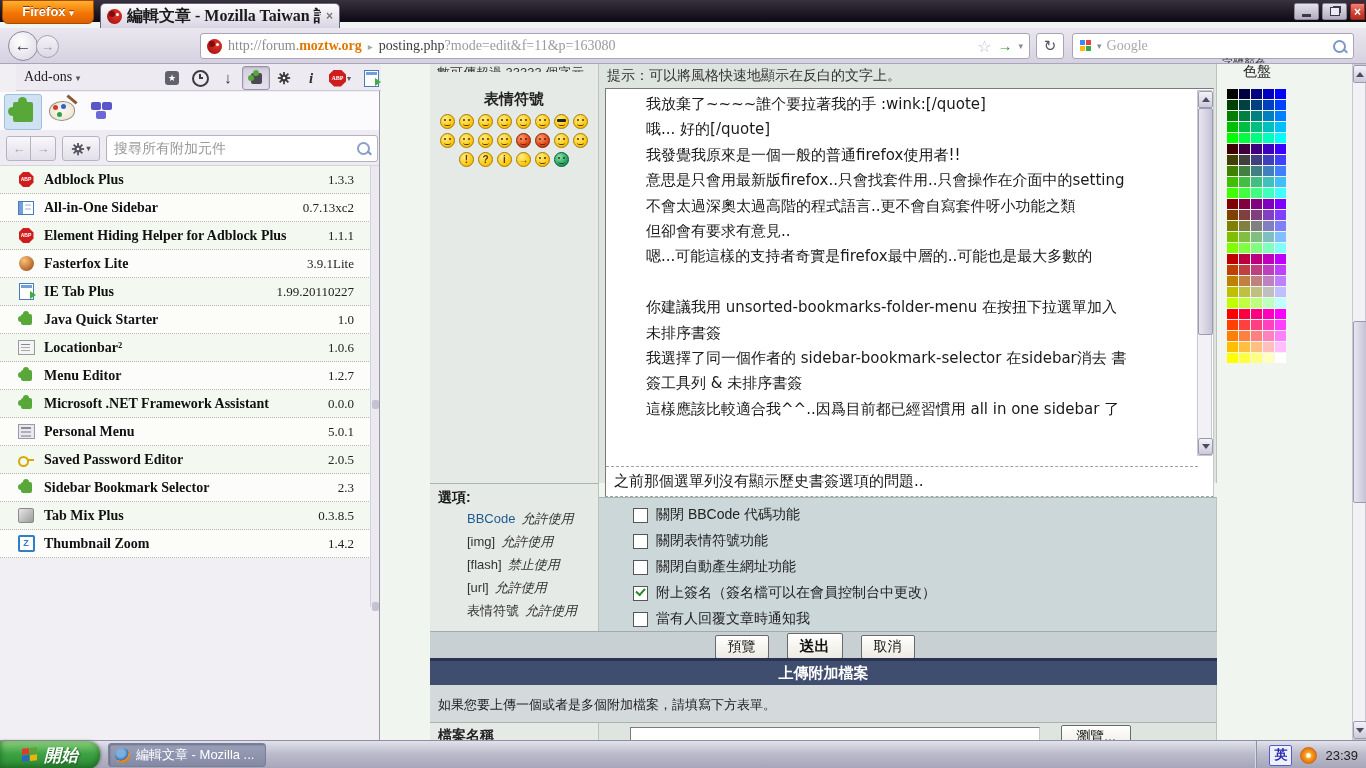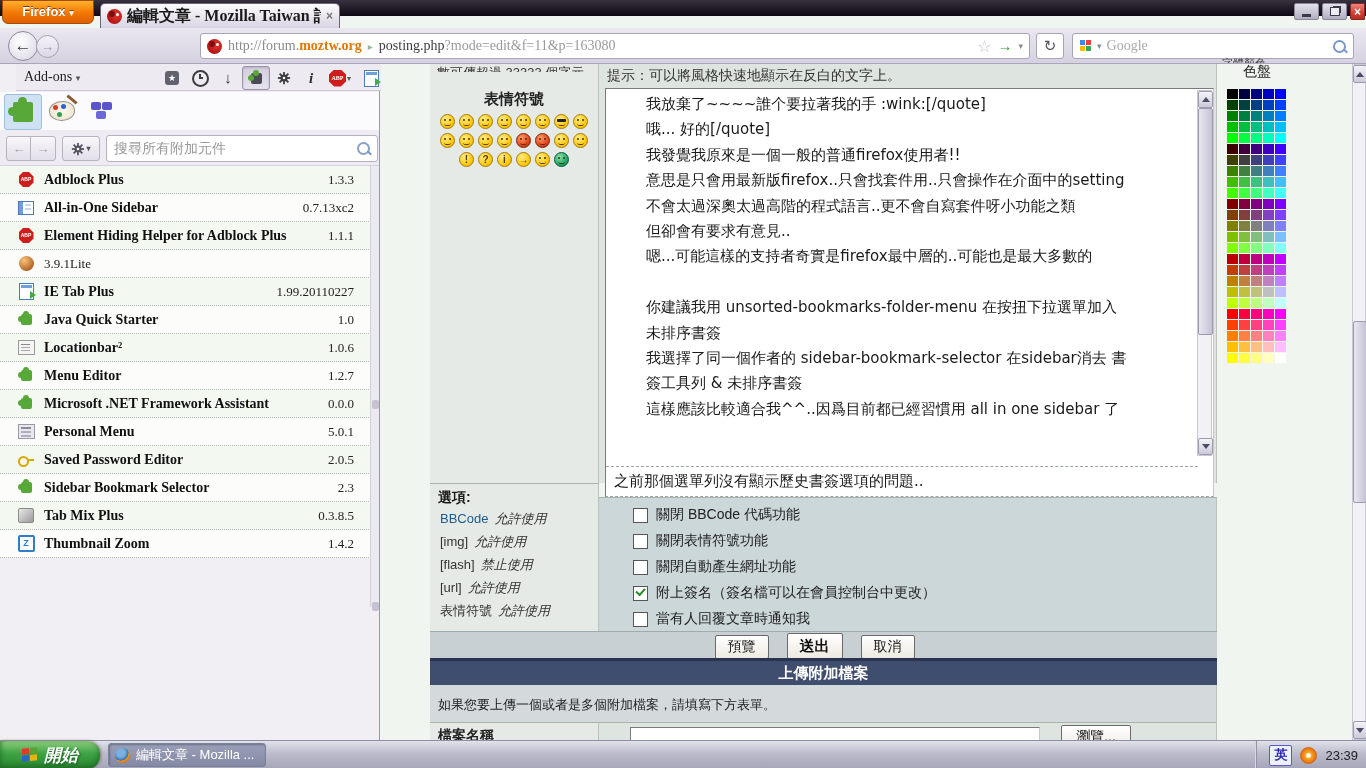--- a/index.html
+++ b/index.html
@@ -1,21 +1,21 @@
 <!DOCTYPE html>
 <html><head>
 <meta charset="utf-8">
 <style>
   html,body{margin:0;padding:0;}
   #screen{position:relative;width:1366px;height:768px;background:#f1f5f1;overflow:hidden;
           font-family:"Liberation Sans",sans-serif;font-size:13px;color:#222;}
   .abs{position:absolute;box-sizing:border-box;}
 
   
-  #titlebar{left:0;top:0;width:1366px;height:16px;background:linear-gradient(#38313f,#191420 70%,#0e0a14);}
+  #titlebar{left:0;top:0;width:1366px;height:22px;background:linear-gradient(#38313f,#191420 70%,#0e0a14);}
   #ff-btn{left:2px;top:0;width:92px;height:24px;border-radius:0 0 6px 6px;
     background:linear-gradient(#ffb12e,#f37704 55%,#dd5f00);border:1px solid #a84b00;
     color:#fff;font-weight:bold;font-size:13px;text-align:center;line-height:22px;text-shadow:0 -1px #8a3c00;}
   #tab{left:100px;top:3px;width:240px;height:25px;border-radius:5px 5px 0 0;border:1px solid #6b6575;border-bottom:none;
     background:linear-gradient(#fcfbfd,#d9d4e2);display:flex;align-items:center;padding:0 6px;gap:5px;}
   #tab .t-title{font-family:"Liberation Serif",serif;font-weight:bold;font-size:16px;color:#1a1a1a;
     white-space:nowrap;overflow:hidden;flex:1;}
   #tab .t-close{color:#777;font-size:12px;font-weight:bold;cursor:default;}
   .dino{width:15px;height:15px;border-radius:50%;background:radial-gradient(circle at 62% 38%,#e33b2e,#b01414 70%);position:relative;flex:none;}
   .dino::before{content:"";position:absolute;left:2px;top:2px;width:6px;height:6px;border-radius:50%;background:#7e0d0d;}
@@ -151,21 +151,21 @@
   
   .xsb-track{background:#f2f1f6;border:1px solid #cac7d5;}
   .xsb-btn{position:absolute;left:0;width:100%;background:linear-gradient(#f4f3f8,#cdcad9);border:1px solid #9d9ab0;border-radius:2px;
     display:flex;align-items:center;justify-content:center;}
   .xsb-thumb{position:absolute;left:0;width:100%;background:linear-gradient(90deg,#e8e6f0,#c6c2d6);border:1px solid #9d9ab0;border-radius:2px;}
   .tri-up{width:0;height:0;border-left:4px solid transparent;border-right:4px solid transparent;border-bottom:5px solid #4b4b66;}
   .tri-down{width:0;height:0;border-left:4px solid transparent;border-right:4px solid transparent;border-top:5px solid #4b4b66;}
 
   #opt-title{font-weight:bold;font-size:14px;color:#1a1a1a;}
   .opt-line{font-size:13px;height:23px;color:#222;}
-  .opt-line .o-label{color:#333;}
+  .opt-line .o-label{color:#333;margin-left:27px;}
   .opt-line .o-label.link{color:#1e5b8d;}
   .opt-line .o-status{font-style:italic;margin-left:6px;color:#333;}
   .cb-row{height:26px;display:flex;align-items:center;gap:8px;font-size:14px;color:#222;}
   .cb{width:13px;height:13px;background:#fff;border:1px solid #565656;flex:none;position:relative;}
   .cb.checked::after{content:"";position:absolute;left:2px;top:1px;width:7px;height:4px;border-left:2px solid #2a8a2a;border-bottom:2px solid #2a8a2a;transform:rotate(-48deg);}
   .xpbtn{background:linear-gradient(#ffffff,#eceae1);border:1px solid #6a6a6a;border-radius:2px;
     font-size:14px;color:#111;display:inline-flex;align-items:center;justify-content:center;padding:2px 12px;height:24px;box-sizing:border-box;}
   .xpbtn.primary{font-weight:bold;font-size:15px;height:26px;}
   #upload-hdr{background:#3f4d6e;border-top:3px solid #2a3450;color:#fff;font-weight:bold;font-size:15px;
     text-align:center;line-height:24px;}
@@ -358,20 +358,21 @@
           <span style="width: 18px; display: flex; justify-content: center; flex: 0 0 auto;">
             <span class="octa" style="width: 15px; height: 15px; line-height: 15px; font-size: 5px;">ABP</span>
           </span>
           <span class="a-name">Element Hiding Helper for Adblock Plus</span>
           <span class="a-ver">1.1.1</span>
         </div>
         <div class="addon-row">
           <span style="width: 18px; display: flex; justify-content: center; flex: 0 0 auto;">
             <span class="ic-fox"></span>
           </span>
+          <span class="a-name">Fasterfox Lite</span>
           <span class="a-ver">3.9.1Lite</span>
         </div>
         <div class="addon-row">
           <span style="width: 18px; display: flex; justify-content: center; flex: 0 0 auto;">
             <span class="ic-ietab"></span>
           </span>
           <span class="a-name">IE Tab Plus</span>
           <span class="a-ver">1.99.20110227</span>
         </div>
         <div class="addon-row">

